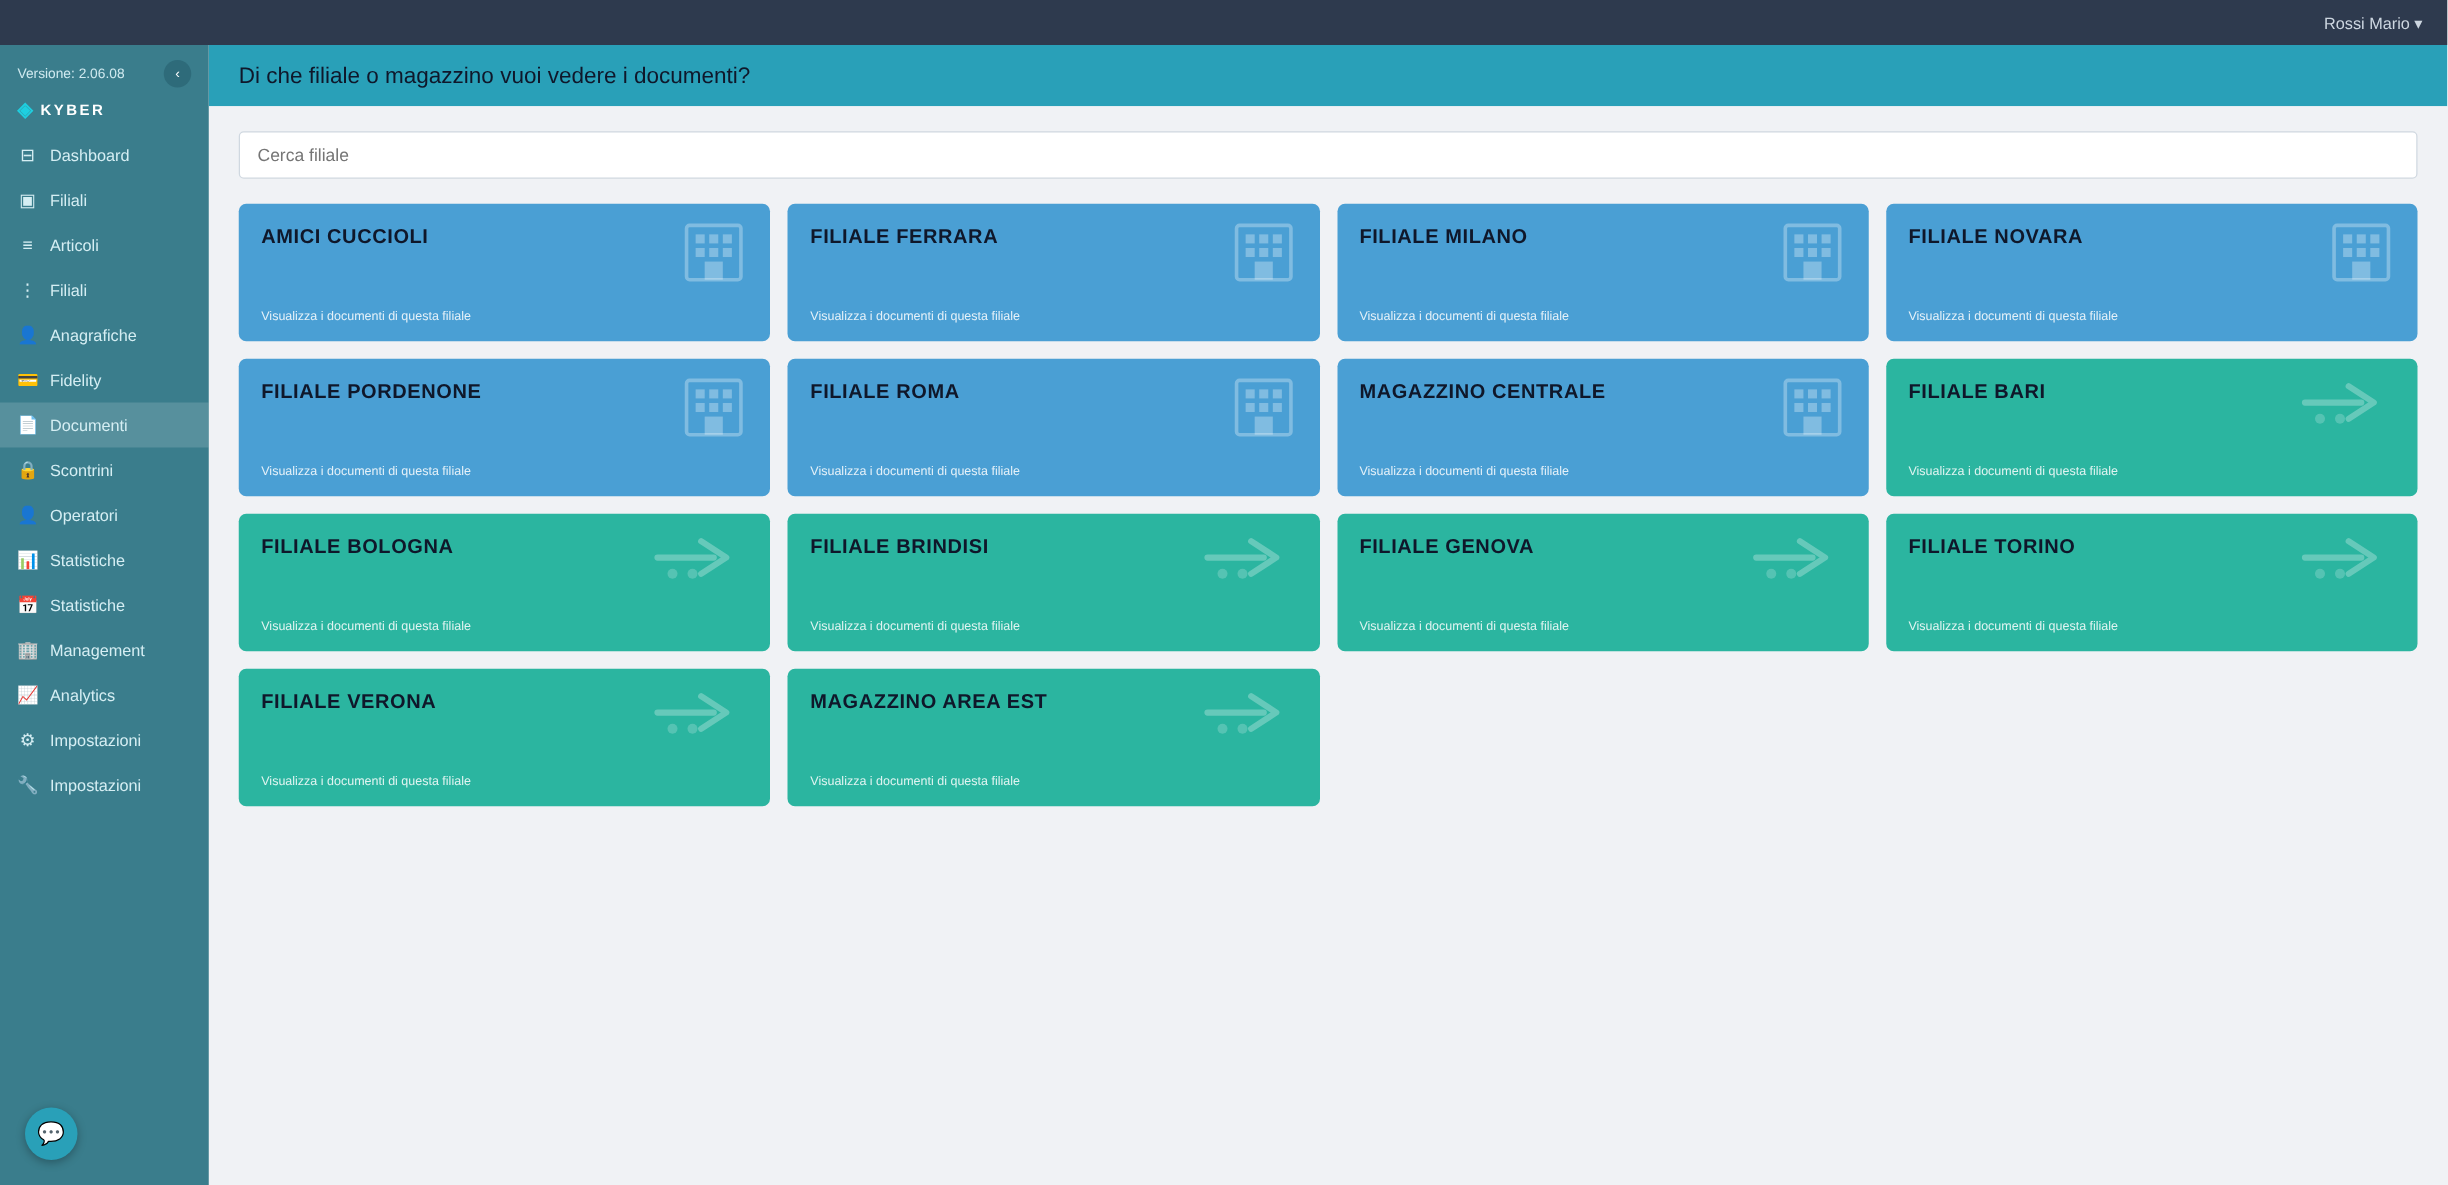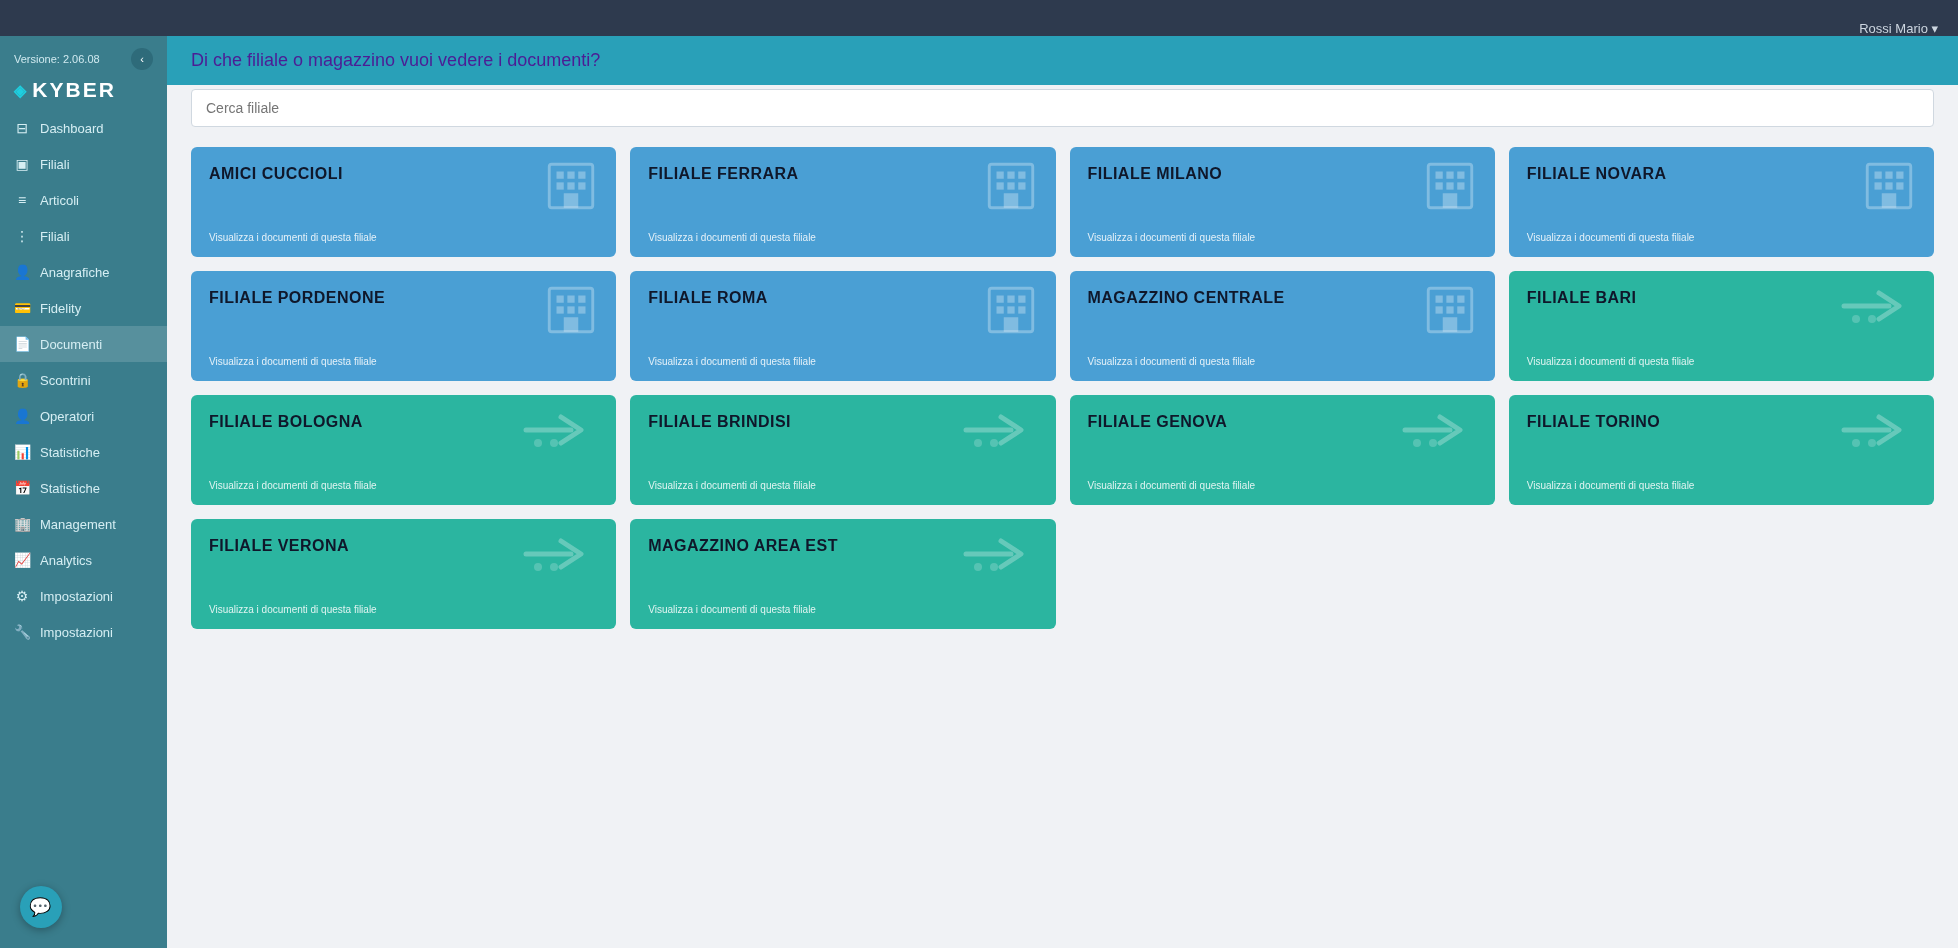--- a/index.html
+++ b/index.html
@@ -3,21 +3,21 @@
   <meta charset="utf-8">
   <style>
     * { box-sizing: border-box; margin: 0; padding: 0; }
     body { font-family: 'Segoe UI', Arial, sans-serif; background: #f0f2f5; display: flex; flex-direction: column; height: 100vh; overflow: hidden; }
 
     
     .topbar {
       background: #2e3a4e;
       height: 36px;
       display: flex;
-      align-items: flex-end;
+      align-items: center;
       justify-content: flex-end;
       padding: 0 20px;
       flex-shrink: 0;
     }
     .topbar-user {
       color: #cdd6e0;
       font-size: 13px;
     }
 
     
@@ -100,29 +100,29 @@
     
     .main-content {
       flex: 1;
       display: flex;
       flex-direction: column;
       overflow: hidden;
     }
     .page-header {
       background: #29a0b8;
       padding: 14px 24px;
-      color: #4c1d95;
+      color: #0f172a;
       font-size: 18px;
       font-weight: 400;
       flex-shrink: 0;
     }
     .content-area {
       flex: 1;
       overflow-y: auto;
-      padding: 4px 24px;
+      padding: 20px 24px;
       background: #f0f2f5;
     }
 
     
     .search-bar {
       width: 100%;
       padding: 10px 14px;
       border: 1px solid #d0d8e0;
       border-radius: 4px;
       font-size: 14px;
@@ -183,21 +183,21 @@
 
     
     .logo {
       padding: 0 14px 8px 14px;
       display: flex;
       align-items: center;
       gap: 6px;
     }
     .logo-text {
       color: #fff;
-      font-size: 21px;
+      font-size: 12px;
       font-weight: 700;
       letter-spacing: 2px;
     }
     .logo-icon {
       color: #1ecfe0;
       font-size: 16px;
       font-weight: 900;
     }
   </style>
 </head>

